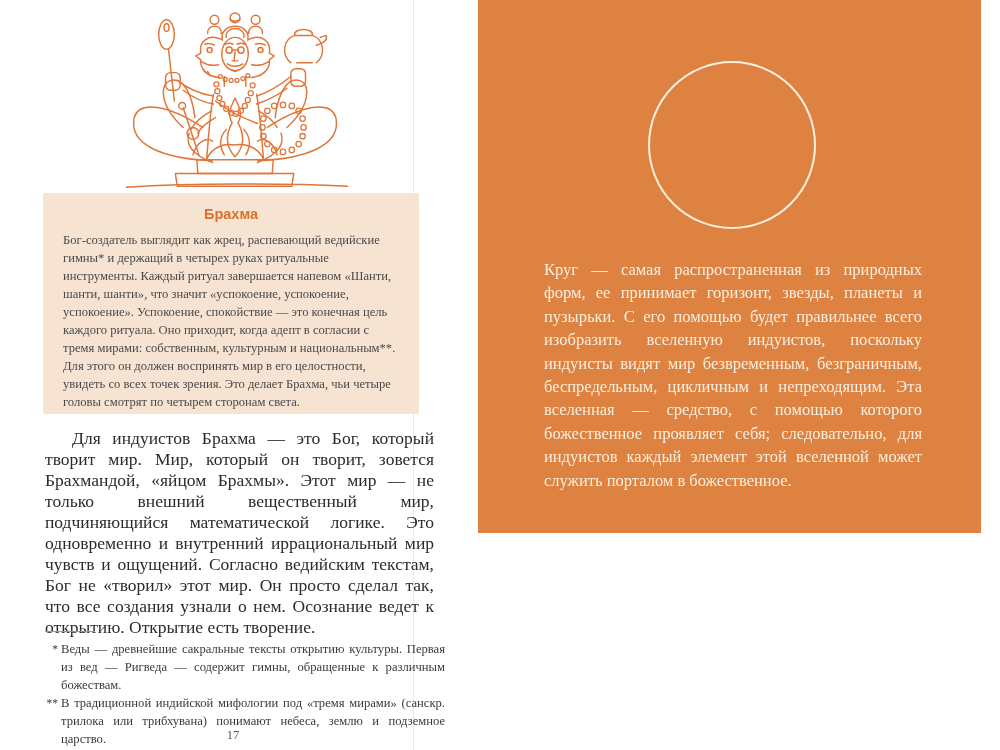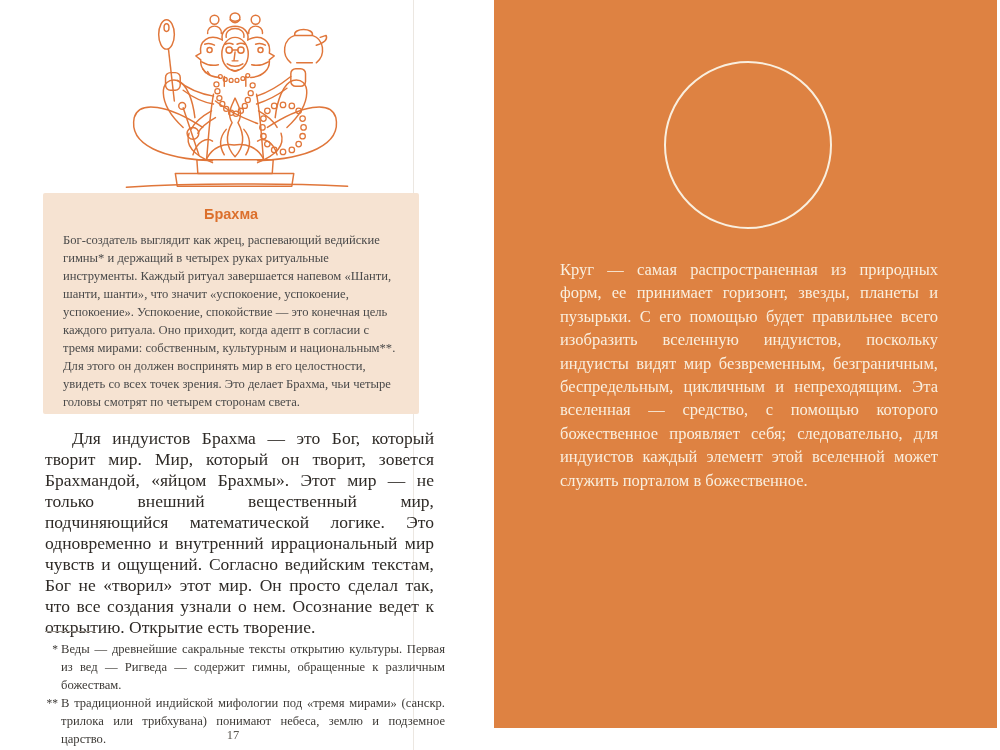--- a/index.html
+++ b/index.html
@@ -11,21 +11,21 @@
     --body-ink:#2E2A26;
     --box-ink:#4A4A4A;
     --footnote-ink:#3D3A36;
   }
   *{margin:0;padding:0;box-sizing:border-box;}
   html,body{width:1000px;height:750px;background:#fff;}
   .stage{position:relative;width:1000px;height:750px;overflow:hidden;
          font-family:"Liberation Serif", serif;}
   .page-left{position:absolute;left:0;top:0;width:414px;height:750px;background:#ffffff;
              border-right:1px solid #ECE7E1;}
-  .page-right{position:absolute;left:494px;top:0;width:503px;height:728px;
+  .page-right{position:absolute;left:478px;top:0;width:503px;height:533px;
               background:var(--page-orange);}
   .illustration{position:absolute;left:112px;top:8px;width:250px;height:186px;}
   .infobox{position:absolute;left:43px;top:193px;width:376px;height:221px;
            background:var(--box-cream);border-radius:2px;}
   .infobox-title{margin-top:13px;text-align:center;
                  font-family:"Liberation Sans", sans-serif;font-weight:bold;
                  font-size:14.5px;color:var(--accent-orange);}
   .infobox-body{margin:9px 20px 0 20px;
                 font-family:Liberation Serif, serif;font-size:12.6px;
                 line-height:18px;color:var(--box-ink);text-align:left;}

